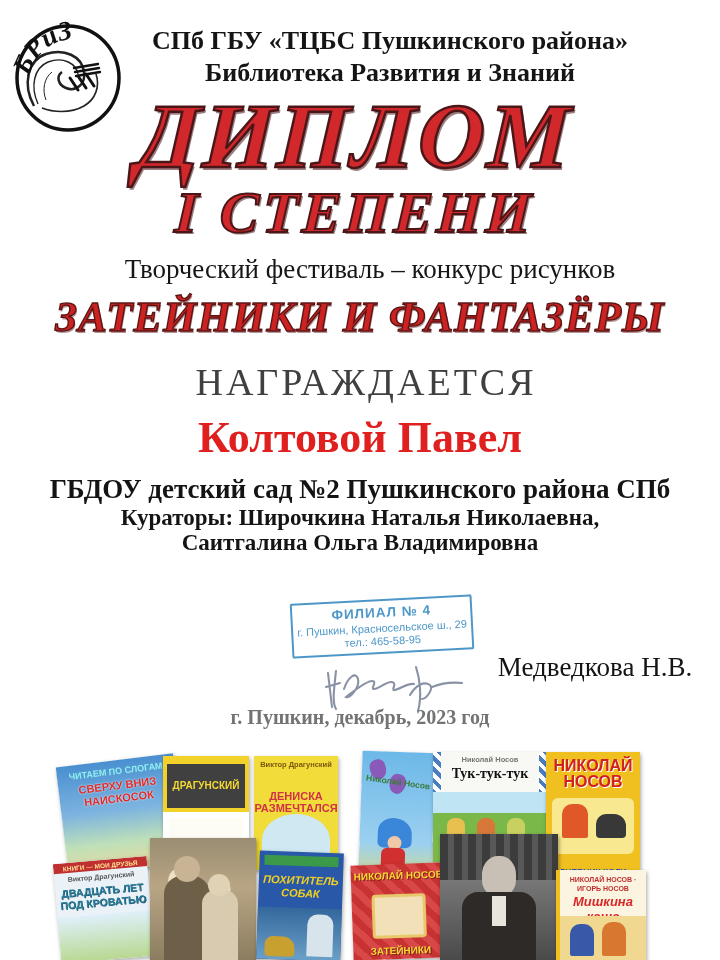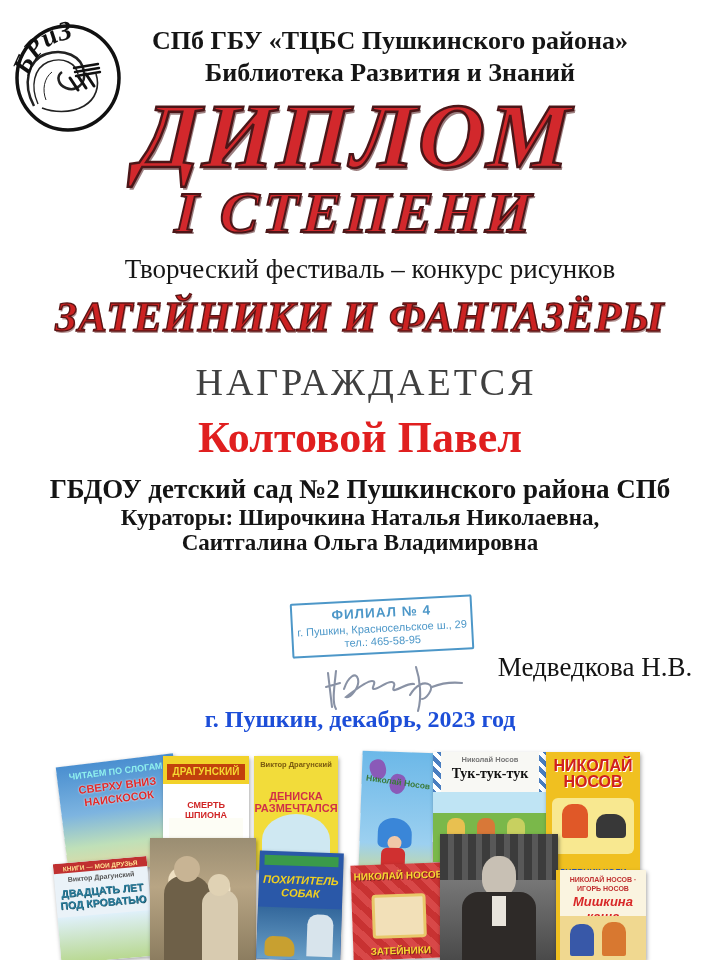--- a/index.html
+++ b/index.html
@@ -58,39 +58,39 @@
     font-family:"Liberation Sans", sans-serif; color:#3e8fc4; opacity:.92;
   }
   .stamp-l1 { font-size:13.5px; font-weight:bold; letter-spacing:1px; }
   .stamp-l2 { font-size:11px; margin-top:2px; }
   .stamp-l3 { font-size:11px; margin-top:1px; }
 
   .position-block { left:20px; top:627px; width:250px; text-align:center; font-size:27px; line-height:32px; color:#141414; }
   .signer-name    { left:480px; top:652px; width:230px; text-align:center; font-size:27px; color:#141414; }
   .signature-svg  { left:320px; top:655px; width:150px; height:62px; }
 
-  .place-date { left:0; right:0; top:706px; text-align:center; font-size:24px; font-weight:600; color:#1d4ed8; }
+  .place-date { left:0; right:0; top:706px; text-align:center; font-size:20px; font-weight:600; color:#737373; }
 
   
   .book {
     position:absolute; overflow:hidden; text-align:center;
     box-shadow:1px 2px 4px rgba(0,0,0,.35);
     font-family:"Liberation Sans", sans-serif;
   }
   .bk-t { display:block; font-weight:bold; line-height:1.15; }
   .photo { position:absolute; overflow:hidden; box-shadow:1px 2px 4px rgba(0,0,0,.4); }
 
   
   .b1 { left:62px; top:760px; width:118px; height:110px; transform:rotate(-7deg);
         background:linear-gradient(180deg,#4a8fd0 0%,#7db4e0 45%,#bfe0b8 75%,#e8d8a0 100%); }
   .b1 .s  { color:#8ff0ee; font-size:9px; margin-top:6px; }
   .b1 .t  { color:#e02a2a; font-size:11px; margin-top:3px; text-shadow:0 0 2px #fff; }
   
   .b2 { left:163px; top:756px; width:86px; height:94px; background:#f2d22a; }
-  .b2 .a { display:block; background:#c2410c; color:#f5d832; font-size:10px; font-weight:bold; padding:2px 0; margin:8px 4px 0; }
+  .b2 .a { display:block; background:#404040; color:#f5d832; font-size:10px; font-weight:bold; padding:16px 0; margin:8px 4px 0; }
   .b2 .t { color:#d02525; font-size:9px; margin-top:4px; background:#fff; padding:16px 2px; }
   .b2 .ill { position:absolute; bottom:0; left:6px; right:6px; height:32px; background:#fdfdf5; }
   
   .b3 { left:254px; top:756px; width:84px; height:114px; background:#f2dc3a; }
   .b3 .a { color:#7a5a10; font-size:7.5px; margin-top:5px; font-weight:bold; }
   .b3 .t { color:#d03048; font-size:11px; margin-top:20px; }
   .b3 .ill { position:absolute; bottom:4px; left:8px; right:8px; height:52px; background:#cfe8f2; border-radius:50% 50% 4px 4px; }
   
   .b4 { left:57px; top:860px; width:94px; height:100px; transform:rotate(-5deg); background:#eaf2f8; }
   .b4 .band { display:block; background:#c03030; color:#ffe090; font-size:6.5px; font-weight:bold; padding:1.5px 0; }

